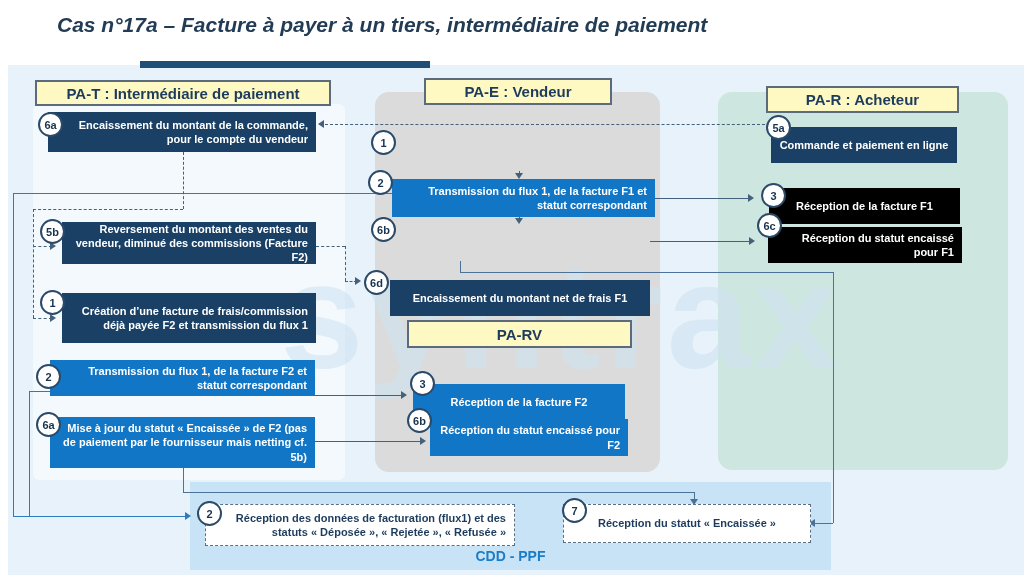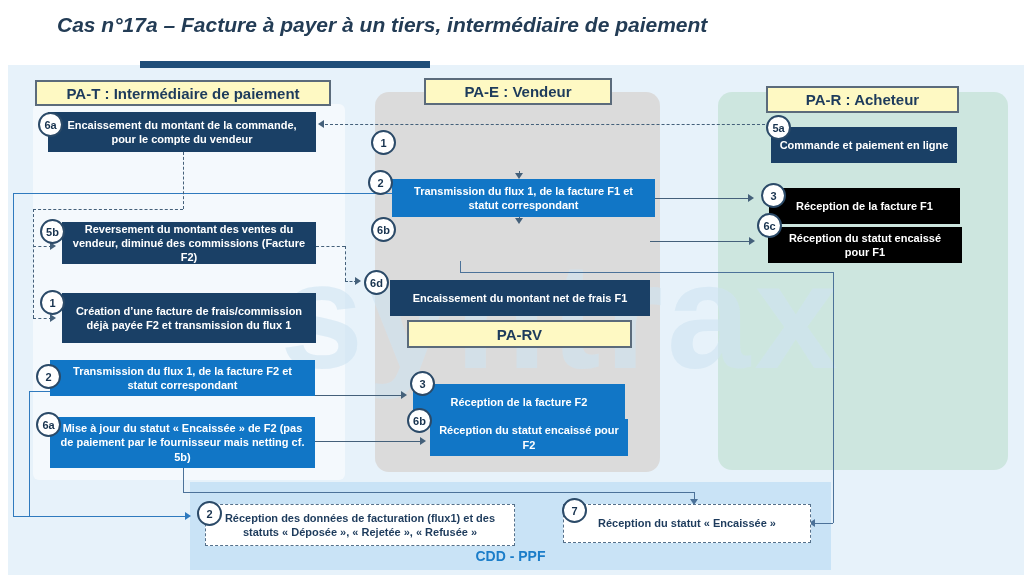--- a/index.html
+++ b/index.html
@@ -10,21 +10,21 @@
   #leftstrip{left:33px;top:104px;width:312px;height:376px;background:rgba(255,255,255,.55);border-radius:6px;}
   #graypanel{left:375px;top:92px;width:285px;height:380px;background:#DBDBDB;border-radius:14px;}
   #greenpanel{left:718px;top:92px;width:290px;height:378px;background:#CDE6DF;border-radius:14px;}
   #band{left:190px;top:482px;width:641px;height:88px;background:#C9E3F6;}
   #watermark{position:absolute;z-index:1;left:280px;top:230px;font-size:150px;font-weight:bold;
              color:#CFE4F2;opacity:.6;letter-spacing:4px;pointer-events:none;white-space:nowrap;}
   #pagetitle{position:absolute;left:57px;top:13px;font-size:21px;font-weight:bold;color:#233C55;z-index:5;font-style:italic;}
   #titlebar{position:absolute;left:140px;top:61px;width:290px;height:7px;background:#1F4E79;z-index:5;}
   .hdr{position:absolute;z-index:5;background:#fef9c3;border:2px solid #5B6B7B;color:#1D3B5C;font-weight:bold;
        font-size:15px;display:flex;align-items:center;justify-content:center;box-sizing:border-box;}
-  .bx{position:absolute;z-index:3;display:flex;align-items:center;justify-content:center;text-align:center;
+  .bx{position:absolute;z-index:3;display:flex;align-items:center;justify-content:center;text-align:right;
       color:#fff;font-weight:bold;font-size:11px;line-height:1.28;padding:18px 8px;box-sizing:border-box;}
   .navy{background:#1A4066;}
   .blue{background:#1176C6;}
   .green{background:#000000;}
   .wdash{background:#fff;border:1px dashed #55708A;color:#1D3B5C;}
   .badge{position:absolute;z-index:4;width:25px;height:25px;border-radius:50%;background:#fff;
          border:2px solid #2B4A68;color:#17324E;font-weight:bold;font-size:11px;display:flex;
          align-items:center;justify-content:center;box-sizing:border-box;}
   .sh{position:absolute;z-index:2;height:1px;background:#44607A;}
   .sv{position:absolute;z-index:2;width:1px;background:#44607A;}

